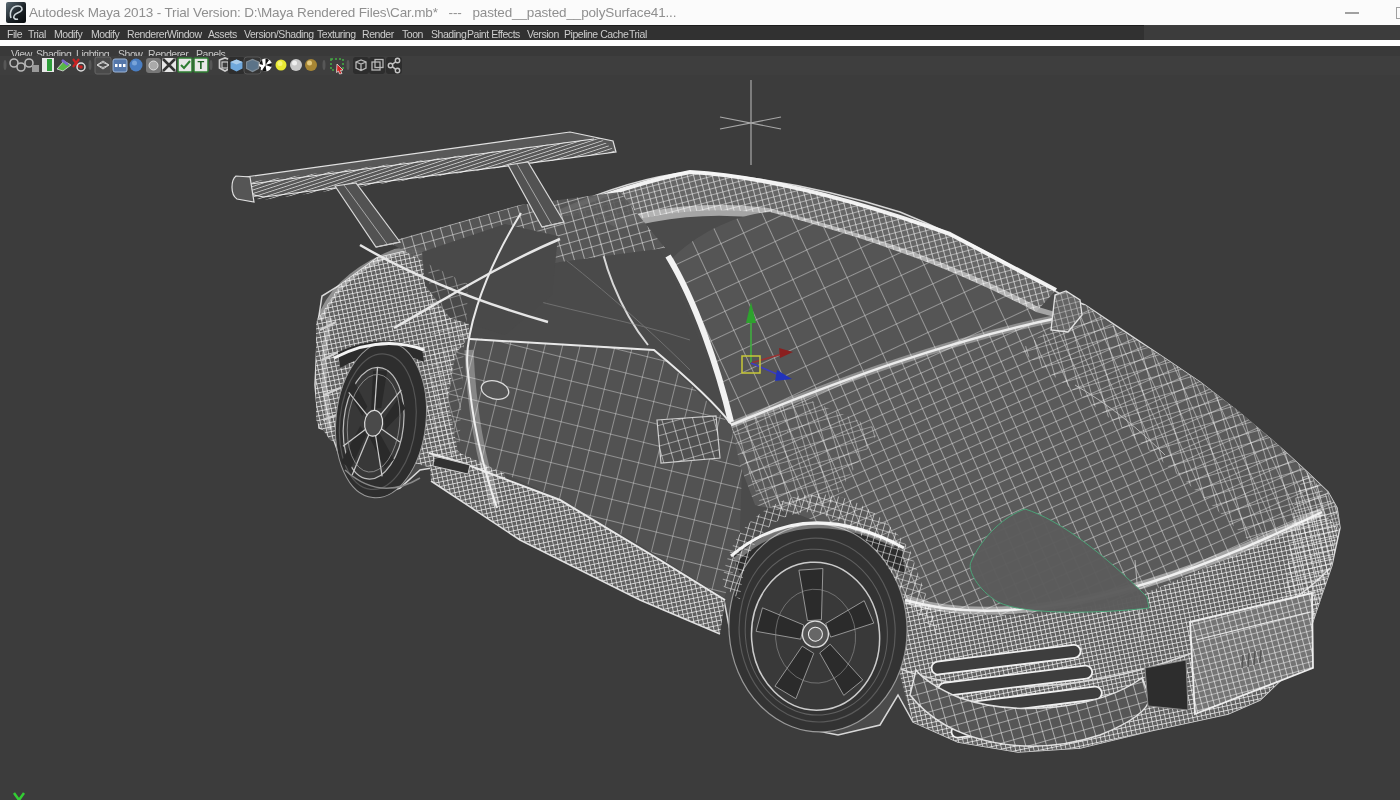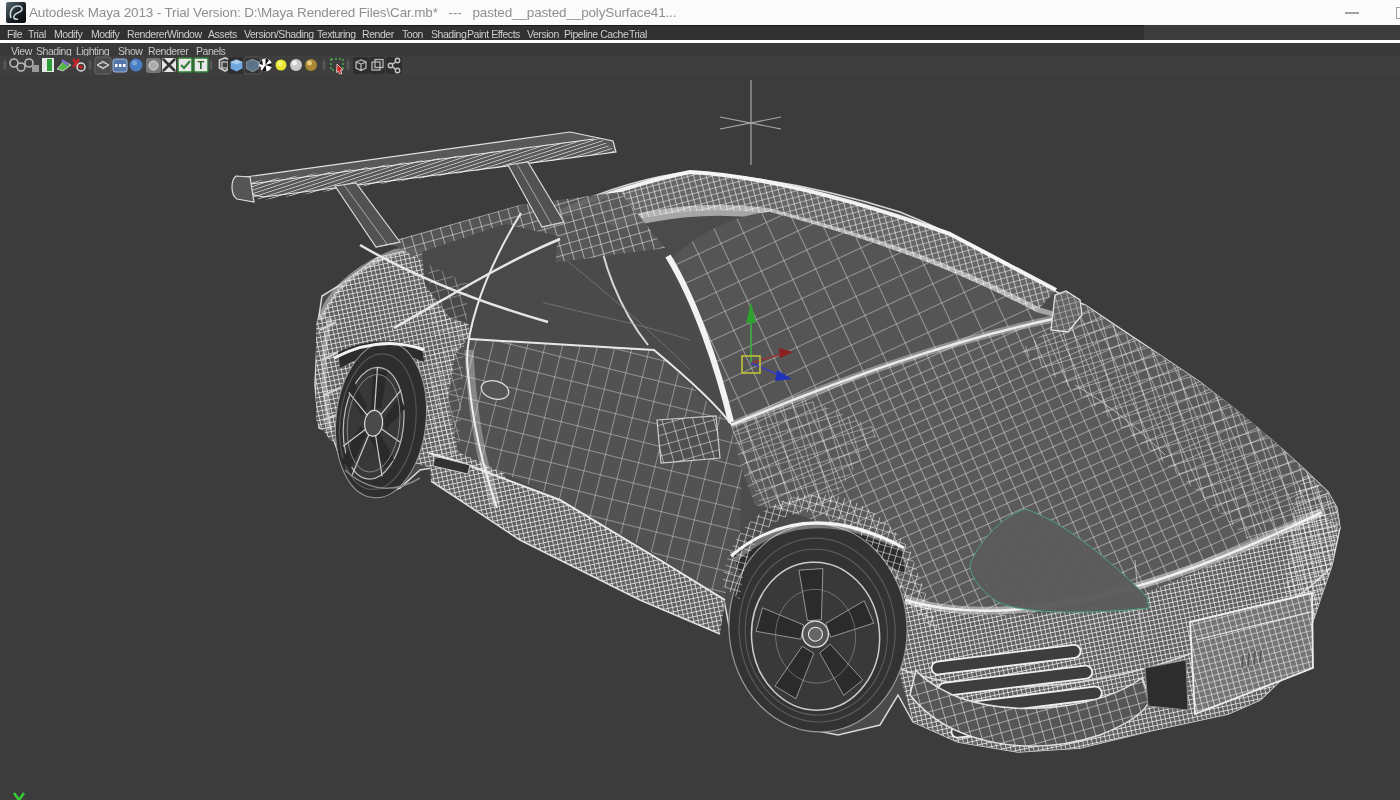--- a/index.html
+++ b/index.html
@@ -4,21 +4,21 @@
 <style>
   html,body{margin:0;padding:0;width:1400px;height:800px;overflow:hidden;background:#3c3c3c;
     font-family:"Liberation Sans", sans-serif;}
   #titlebar{position:absolute;left:0;top:0;width:1400px;height:25px;background:#fbfbfb;}
   #mayaicon{position:absolute;left:6px;top:2px;width:20px;height:21px;background:linear-gradient(135deg,#5a6a74 0%,#1a2126 55%,#06090b 100%);border-radius:2px;}
   #titletext{position:absolute;left:29px;top:5px;font-size:13.5px;color:#8f8f8f;white-space:pre;letter-spacing:-0.15px;}
   #minbtn{position:absolute;left:1345px;top:12px;width:14px;height:2px;background:#a0a0a0;}
   #maxbtn{position:absolute;left:1396px;top:7px;width:10px;height:10px;border:1px solid #a0a0a0;}
   #menubar{position:absolute;left:0;top:25px;width:1144px;height:15px;background:#313131;border-top:1px solid #1c1c1c;}
   #menubar span{position:absolute;top:2px;font-size:10.5px;color:#cccccc;letter-spacing:-0.45px;}
-  #panelbar{position:absolute;left:0;top:40px;width:1400px;height:16px;background:#393939;border-top:3px solid #ffffff;}
+  #panelbar{position:absolute;left:0;top:40px;width:1400px;height:16px;background:#393939;border-top:6px solid #ffffff;}
   #panelbar span{position:absolute;top:2px;font-size:10.5px;color:#c6c6c6;letter-spacing:-0.45px;}
   #toolbar{position:absolute;left:0;top:56px;width:1400px;height:19px;background:#3e3e3e;}
   #viewport{position:absolute;left:0;top:75px;width:1400px;height:725px;background:#3c3c3c;}
 </style>
 </head>
 <body>
 <div id="titlebar">
   <div id="mayaicon"><svg width="20" height="21">
         <path d="M5,16 C3,10 6,4 12,4 C16,4 17,7 15,9 C13,11 9,11 8,14 C7,16 9,18 12,17" fill="none" stroke="#cfd8dc" stroke-width="1.6"></path>
       </svg></div>

